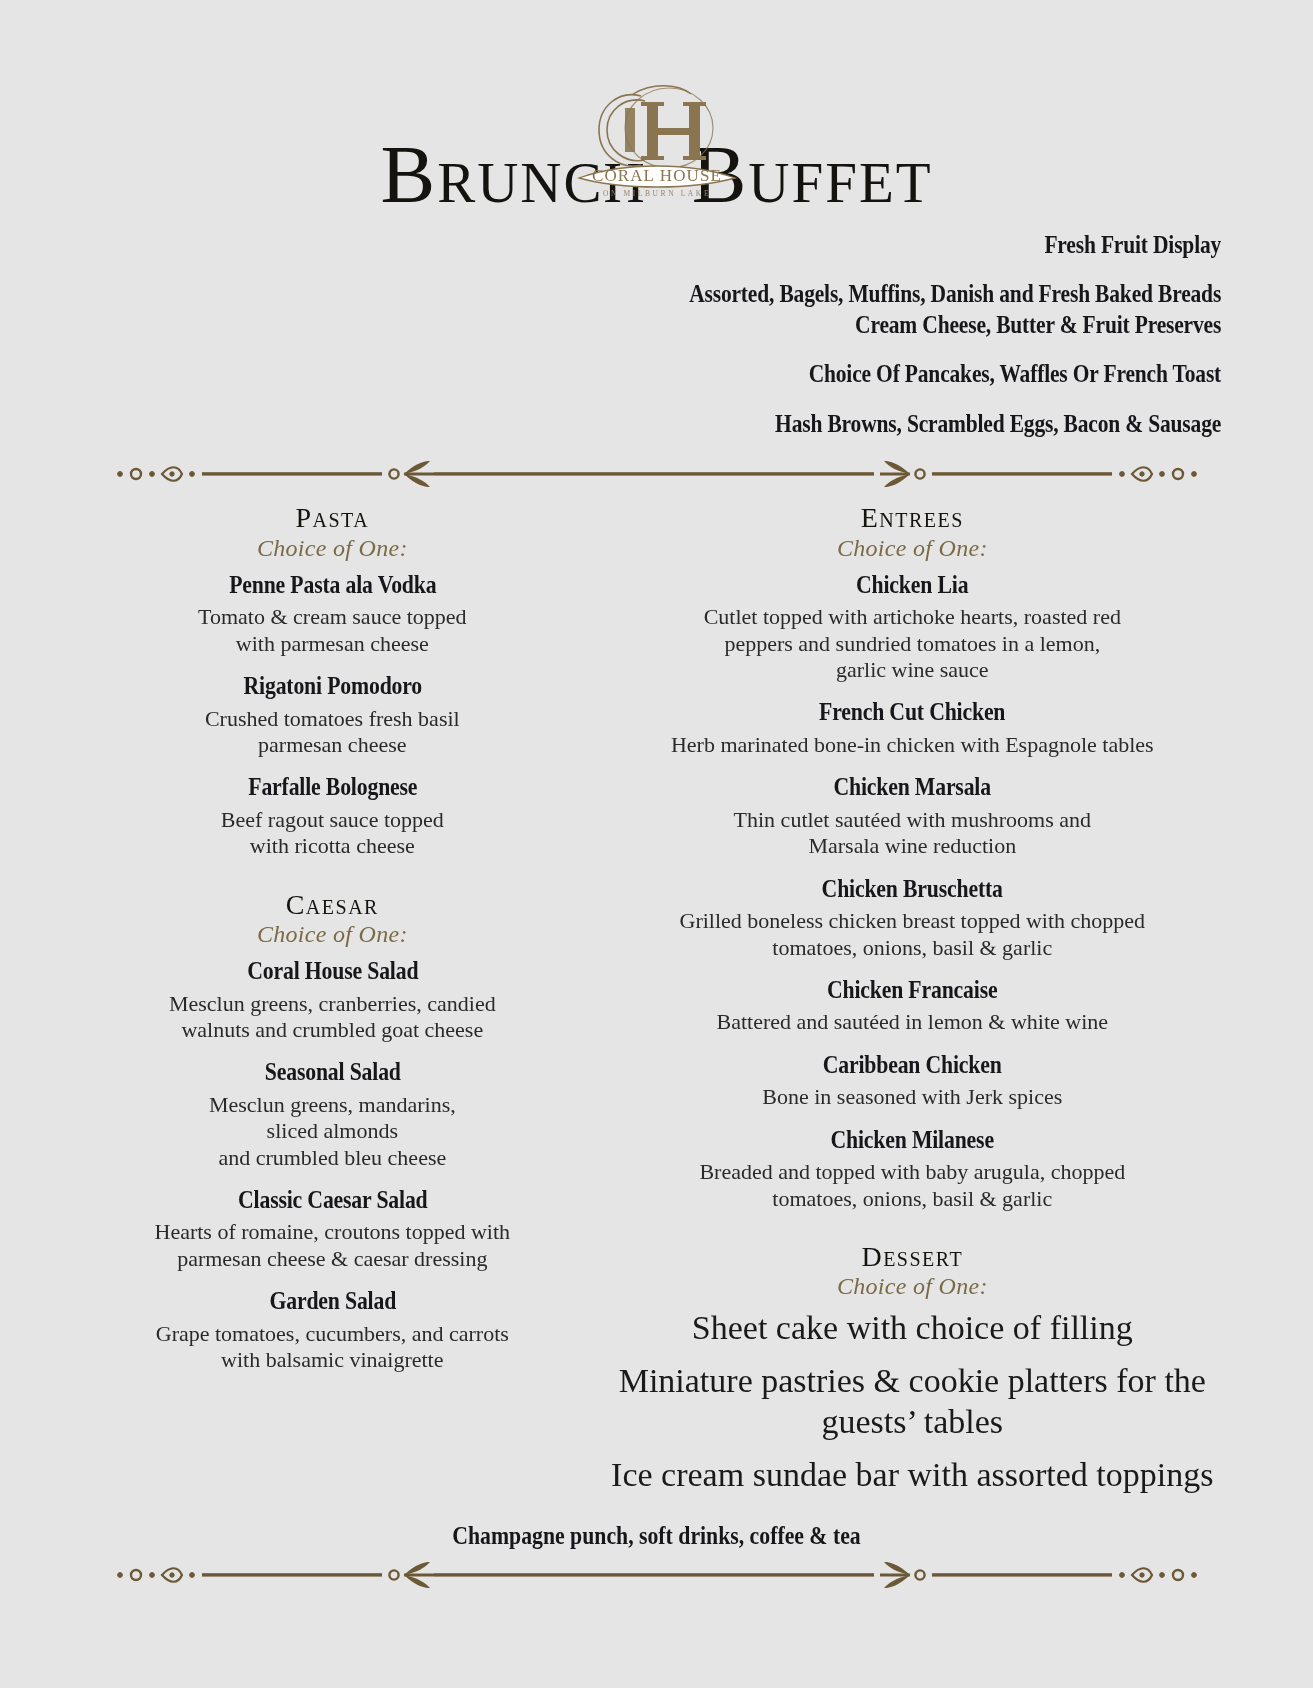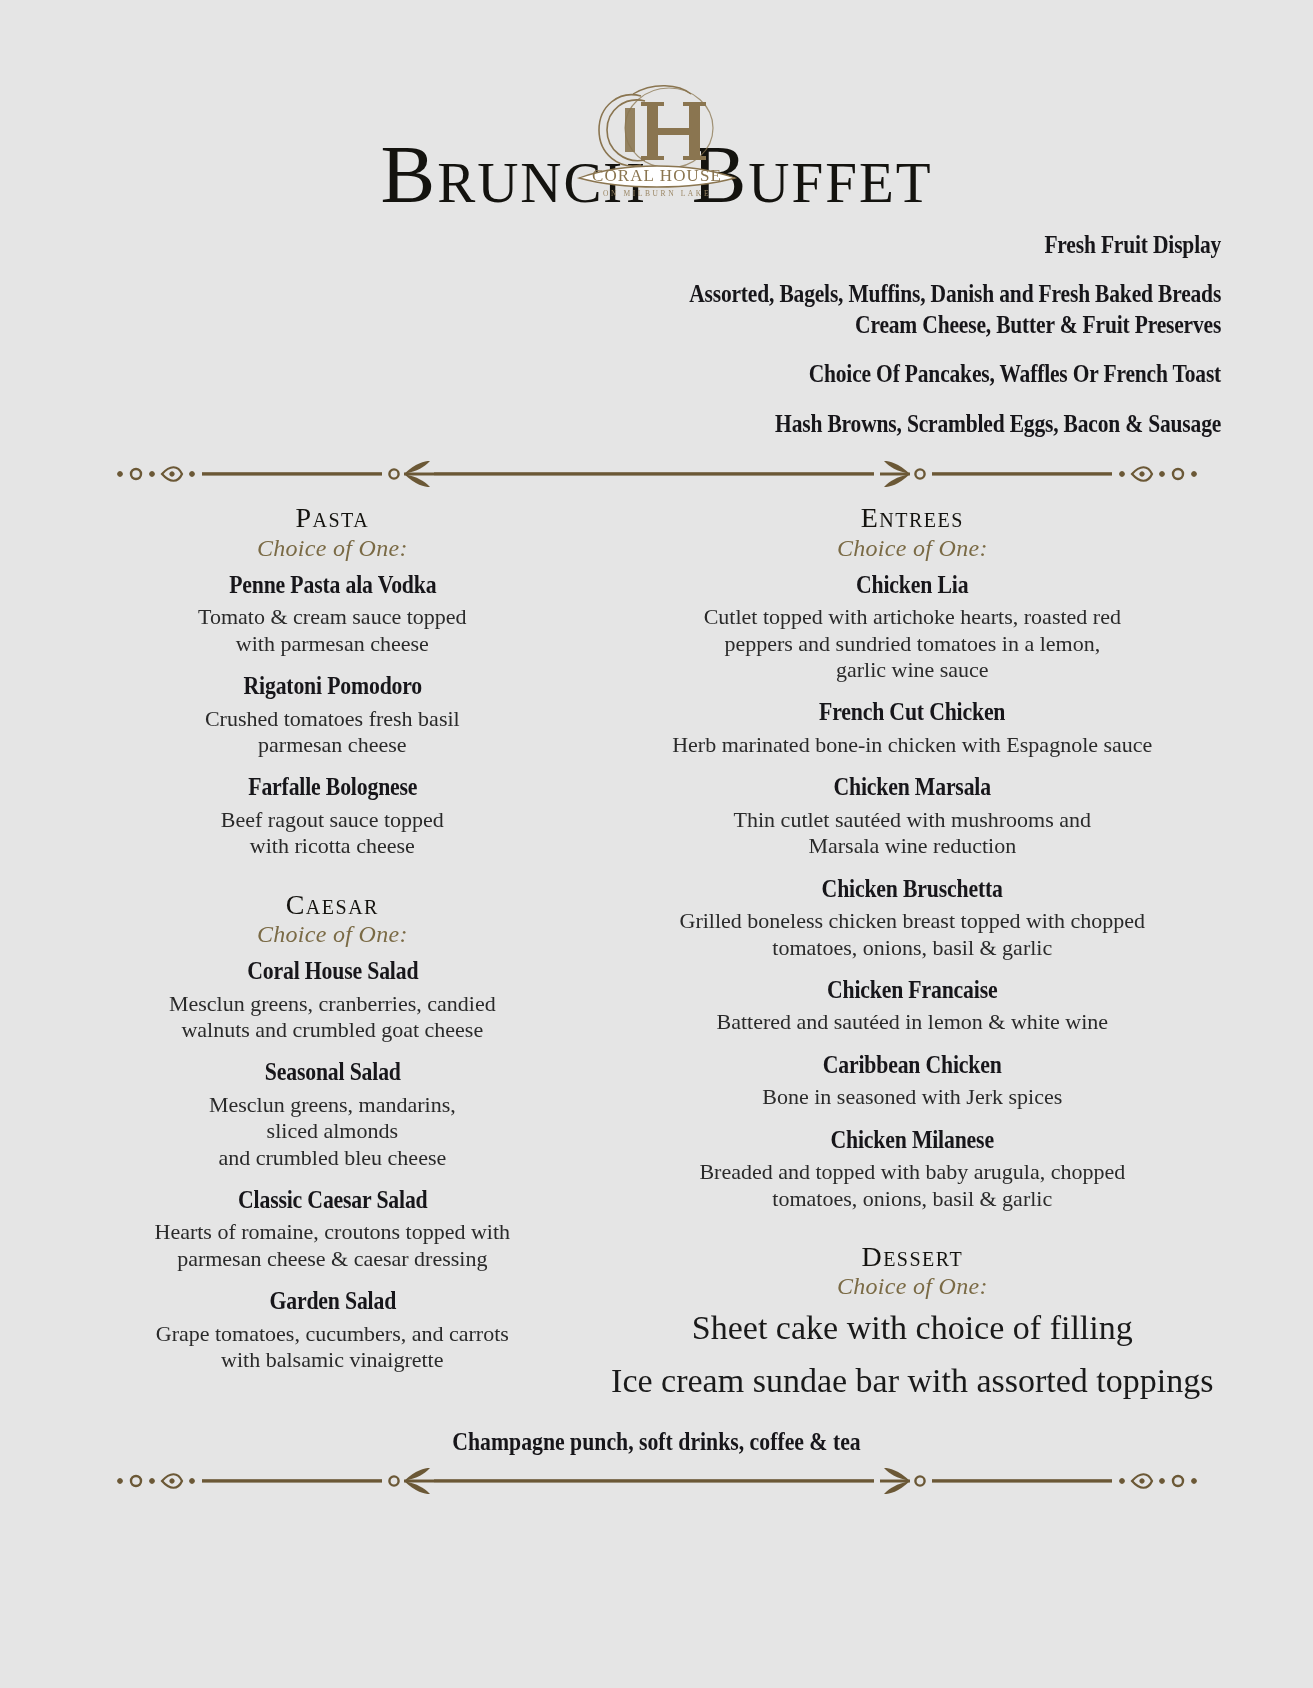--- a/index.html
+++ b/index.html
@@ -330,21 +330,21 @@
         <div class="section-sub">Choice of One:</div>
 
         <div class="item">
           <div class="item-name">Chicken Lia</div>
           <div class="item-desc">Cutlet topped with artichoke hearts, roasted red
 peppers and sundried tomatoes in a lemon,
 garlic wine sauce</div>
         </div>
         <div class="item">
           <div class="item-name">French Cut Chicken</div>
-          <div class="item-desc">Herb marinated bone-in chicken with Espagnole sauce</div>
+          <div class="item-desc">Herb marinated bone-in chicken with Espagnole tables</div>
         </div>
         <div class="item">
           <div class="item-name">Chicken Marsala</div>
           <div class="item-desc">Thin cutlet sautéed with mushrooms and
 Marsala wine reduction</div>
         </div>
         <div class="item">
           <div class="item-name">Chicken Bruschetta</div>
           <div class="item-desc">Grilled boneless chicken breast topped with chopped
 tomatoes, onions, basil &amp; garlic</div>
@@ -362,20 +362,21 @@
           <div class="item-desc">Breaded and topped with baby arugula, chopped
 tomatoes, onions, basil &amp; garlic</div>
         </div>
       </div>
 
       <div class="section">
         <div class="section-title">Dessert</div>
         <div class="section-sub">Choice of One:</div>
 
         <div class="plain-item">Sheet cake with choice of filling</div>
+        <div class="plain-item">Miniature pastries &amp; cookie platters for the guests’ tables</div>
         <div class="plain-item">Ice cream sundae bar with assorted toppings</div>
       </div>
 
     </div>
   </div>
 
   <div class="footer-note">Champagne punch, soft drinks, coffee &amp; tea</div>
 
   <div class="divider divider-bottom">
     <svg viewBox="0 0 1090 30" width="1090" height="30" xmlns="http://www.w3.org/2000/svg">

